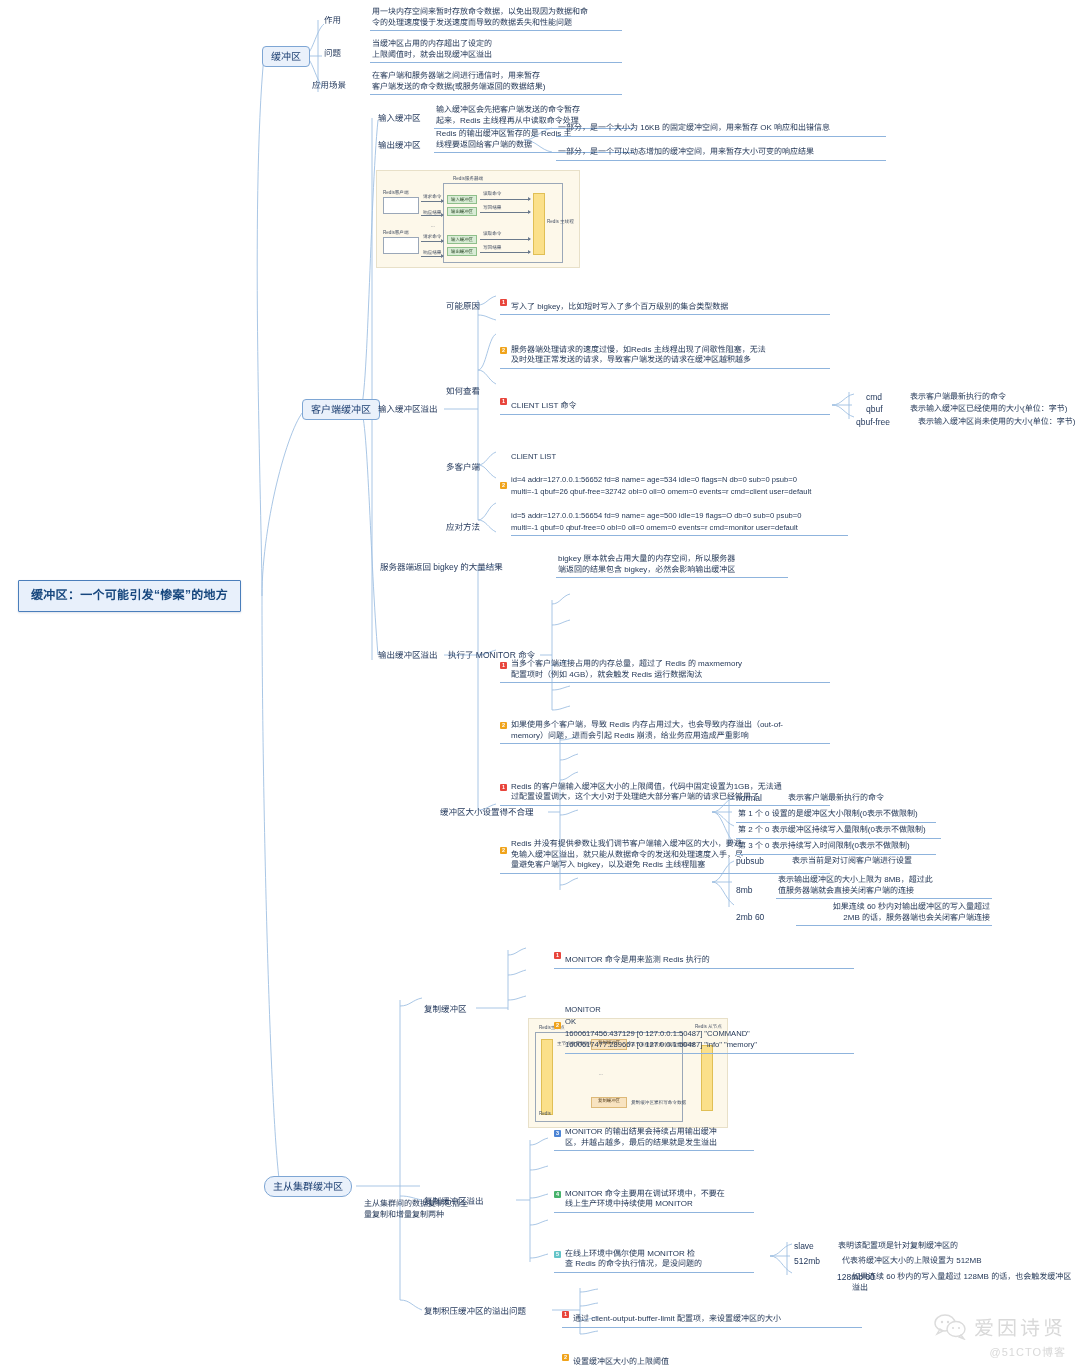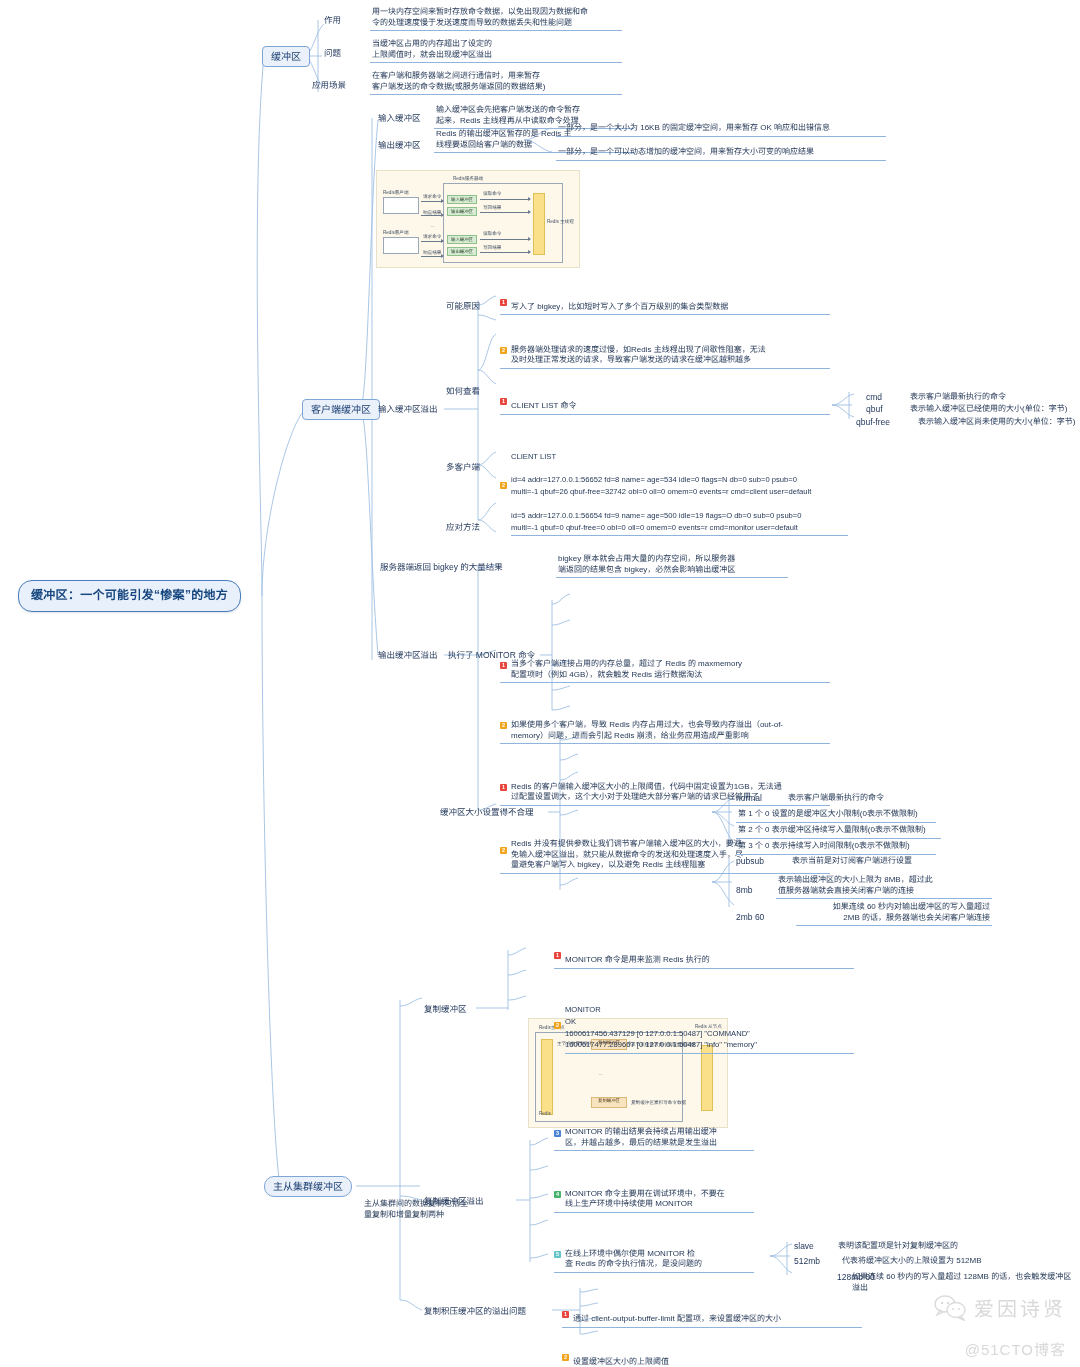--- a/index.html
+++ b/index.html
@@ -30,21 +30,21 @@
     line-height: 1.32;
     color: #1b2a45;
     white-space: pre-line;
     z-index: 3;
   }
 
   
   .root {
     background: #e8f0fb;
     border: 1.4px solid #4a7ebb;
-    border-radius: 14px;
+    border-radius: 1px;
     color: #17477e;
     font-weight: bold;
     font-size: 12px;
     padding: 7px 12px;
     letter-spacing: 0.3px;
     box-shadow: 0 1px 2px rgba(60,90,140,.18);
   }
 
   
   .lvl1 {
@@ -171,21 +171,21 @@
     text-align: right;
     user-select: none;
   }
   .watermark .wm-main {
     font-size: 20px;
     letter-spacing: 3px;
     display: flex;
     align-items: center;
     gap: 6px;
   }
-  .watermark .wm-sub { font-size: 15px; letter-spacing: 1px; margin-top: 16px; }
+  .watermark .wm-sub { font-size: 11px; letter-spacing: 1px; margin-top: 2px; }
 </style>
 </head>
 <body>
 
 <div id="canvas">
 
   <svg id="wires" viewBox="0 0 1080 1367">
     <g fill="none" stroke="#9fc0e2" stroke-width="0.9">
 
       <path d="M262,596 C262,520 250,200 264,56"></path>

